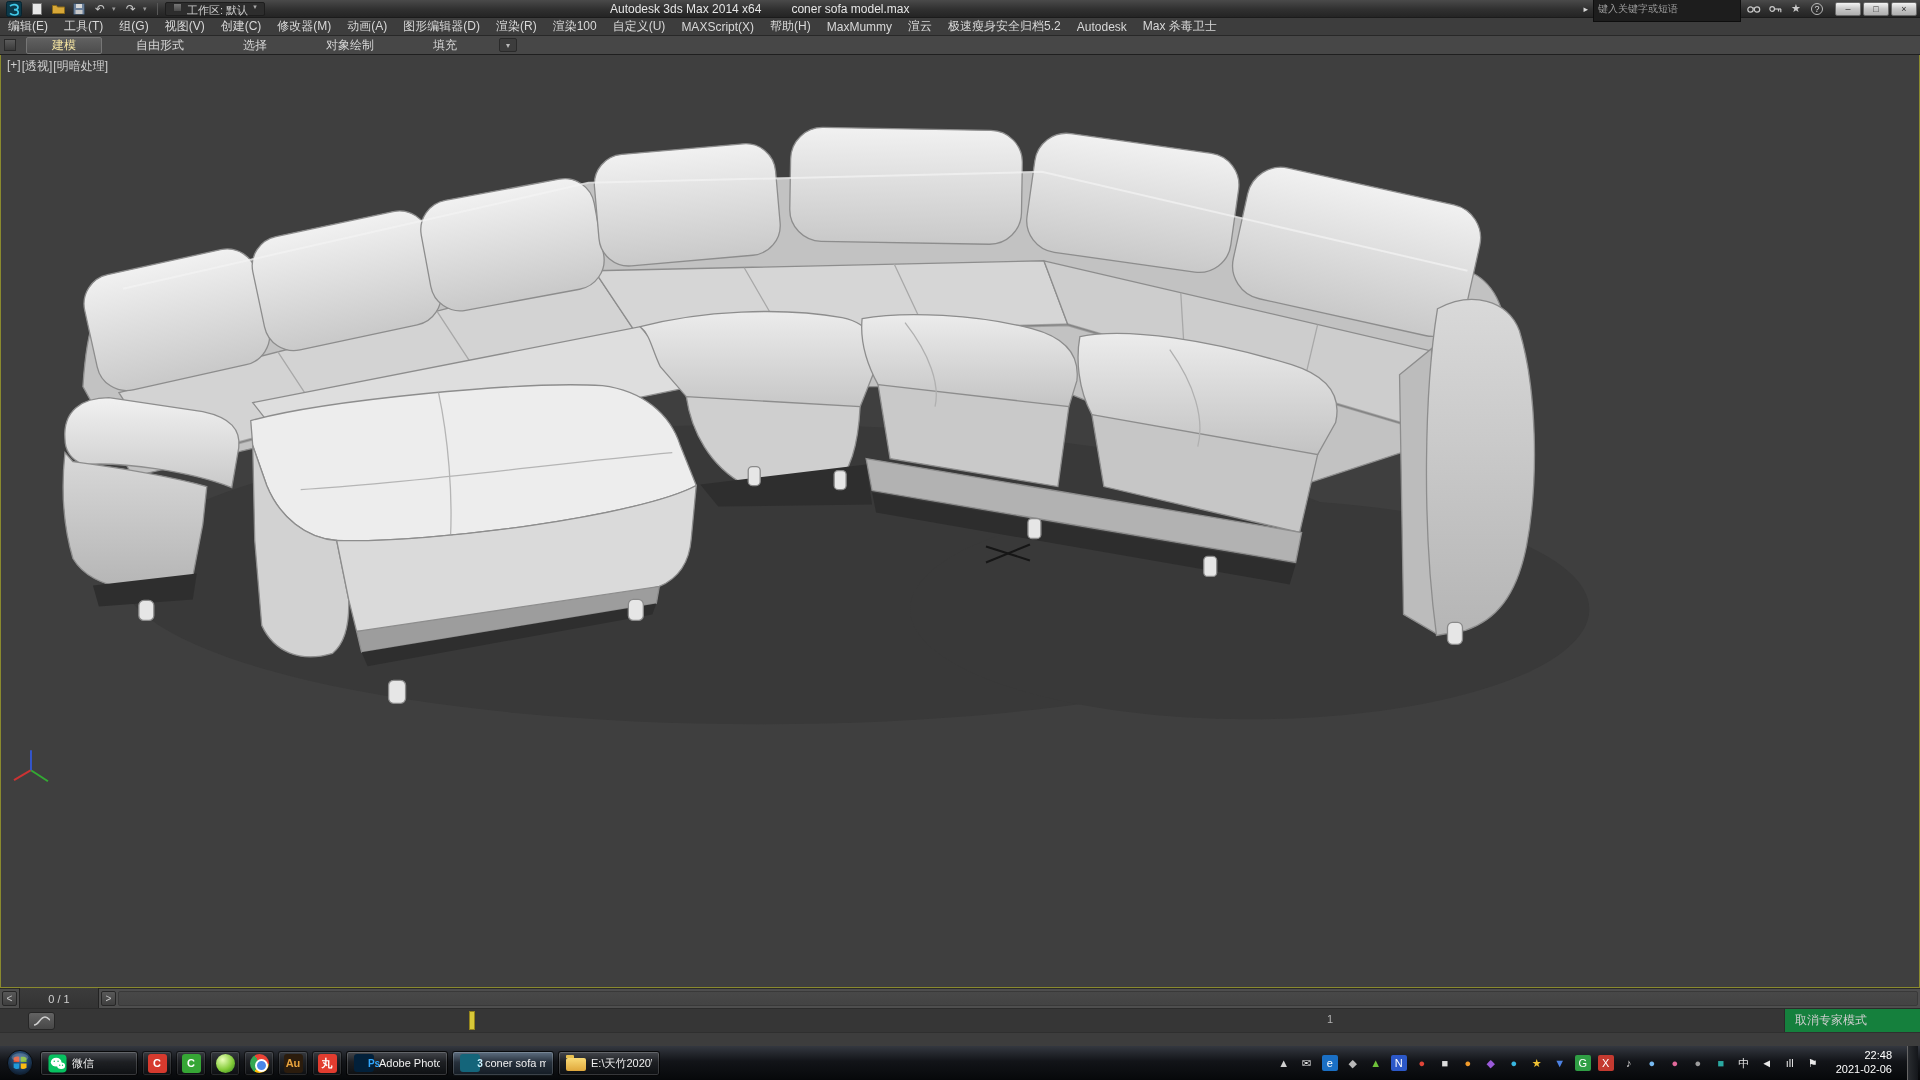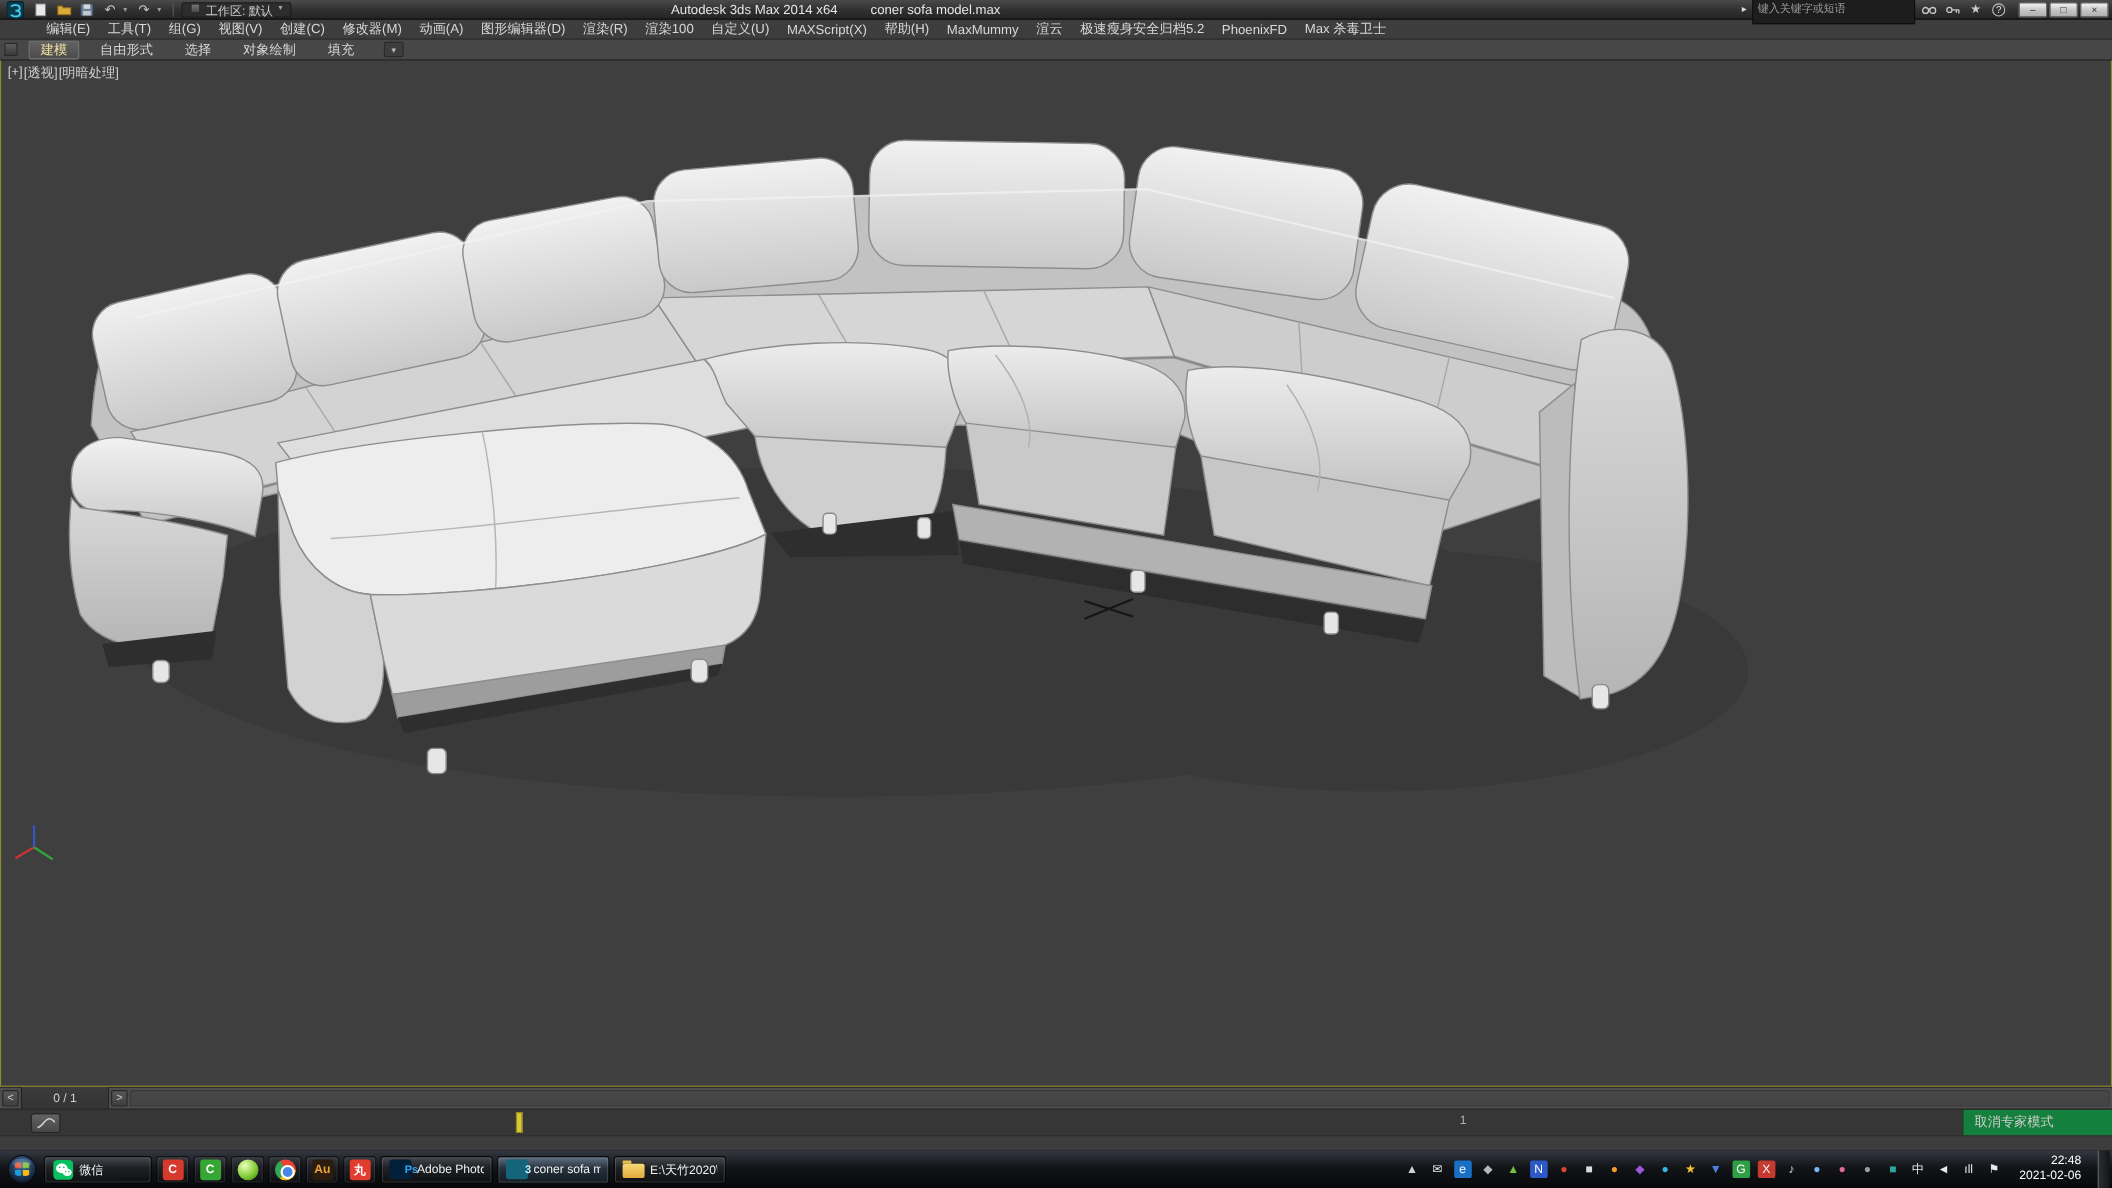--- a/index.html
+++ b/index.html
@@ -25,27 +25,27 @@
   .tb-right{margin-left:auto;display:flex;align-items:center;gap:5px;}
   .ic-caret{font-size:9px;color:#d8d8d8;}
   .search-input{width:148px;height:13px;background:#1d1d1d;border:1px solid #0e0e0e;color:#ddd;font-size:10px;padding:12px 4px;font-family:inherit;}
   .search-input::placeholder{color:#9c9c9c;}
   .tb-icon{width:16px;height:14px;display:flex;align-items:center;justify-content:center;color:#c9c9c9;font-size:11px;}
   .help-circ{width:12px;height:12px;border:1px solid #bbb;border-radius:50%;font-size:9px;line-height:10px;text-align:center;color:#ddd;}
   .winbtns{display:flex;gap:2px;margin-left:5px;}
   .winbtn{width:26px;height:14px;background:linear-gradient(#f4f4f4,#c6c6c6 50%,#aeaeae);border:1px solid #6a6a6a;border-radius:2px;color:#2e2e2e;font-size:9px;line-height:12px;text-align:center;}
 
   
-  .menubar{height:18px;background:#3d3d3d;border-bottom:1px solid #282828;display:flex;align-items:center;padding-left:34px;font-size:12px;color:#d8d8d8;flex:none;}
+  .menubar{height:18px;background:#3d3d3d;border-bottom:1px solid #282828;display:flex;align-items:center;font-size:12px;color:#d8d8d8;flex:none;}
   .menu-item{padding:0 8px;height:100%;display:flex;align-items:center;white-space:nowrap;}
 
   
   .ribbonbar{height:19px;background:#474747;border-bottom:1px solid #1f1f1f;display:flex;align-items:center;font-size:12px;color:#d6d6d6;padding-left:4px;flex:none;}
   .ribbon-handle{width:12px;height:12px;margin-right:10px;background:linear-gradient(#5c5c5c,#3a3a3a);border:1px solid #292929;flex:none;}
-  .ribbon-tab{padding:0 10px;margin-right:9px;height:17px;display:flex;align-items:center;white-space:nowrap;}
+  .ribbon-tab{padding:0 25px;margin-right:9px;height:17px;display:flex;align-items:center;white-space:nowrap;}
   .ribbon-tab.active{background:linear-gradient(#616161,#4c4c4c);border:1px solid #767676;border-radius:2px;color:#f2e2a0;}
   .ribbon-toggle{width:18px;height:14px;margin-left:8px;background:#3d3d3d;border:1px solid #2a2a2a;border-radius:2px;color:#bbb;font-size:8px;display:flex;align-items:center;justify-content:center;}
 
   
   .viewport{flex:1;position:relative;background:var(--viewport-bg);border:1px solid var(--viewport-border);border-top:none;overflow:hidden;}
   .vp-label{position:absolute;top:3px;left:6px;z-index:2;display:flex;gap:1px;font-size:12px;color:#cfcfcf;}
   .vp-label span{cursor:default;}
   .sofa-svg{position:absolute;left:0;top:0;width:100%;height:100%;display:block;}
 
   
@@ -173,21 +173,21 @@
       <span class="menu-item">动画(A)</span>
       <span class="menu-item">图形编辑器(D)</span>
       <span class="menu-item">渲染(R)</span>
       <span class="menu-item">渲染100</span>
       <span class="menu-item">自定义(U)</span>
       <span class="menu-item">MAXScript(X)</span>
       <span class="menu-item">帮助(H)</span>
       <span class="menu-item">MaxMummy</span>
       <span class="menu-item">渲云</span>
       <span class="menu-item">极速瘦身安全归档5.2</span>
-      <span class="menu-item">PhoenixFD</span>
+      <span class="menu-item">Autodesk</span>
       <span class="menu-item">Max 杀毒卫士</span>
   </div>
 
   <div class="ribbonbar">
     <div class="ribbon-handle"></div>
     <div style="display:flex;align-items:center;">
       <span class="ribbon-tab active">建模</span>
         <span class="ribbon-tab">自由形式</span>
         <span class="ribbon-tab">选择</span>
         <span class="ribbon-tab">对象绘制</span>

